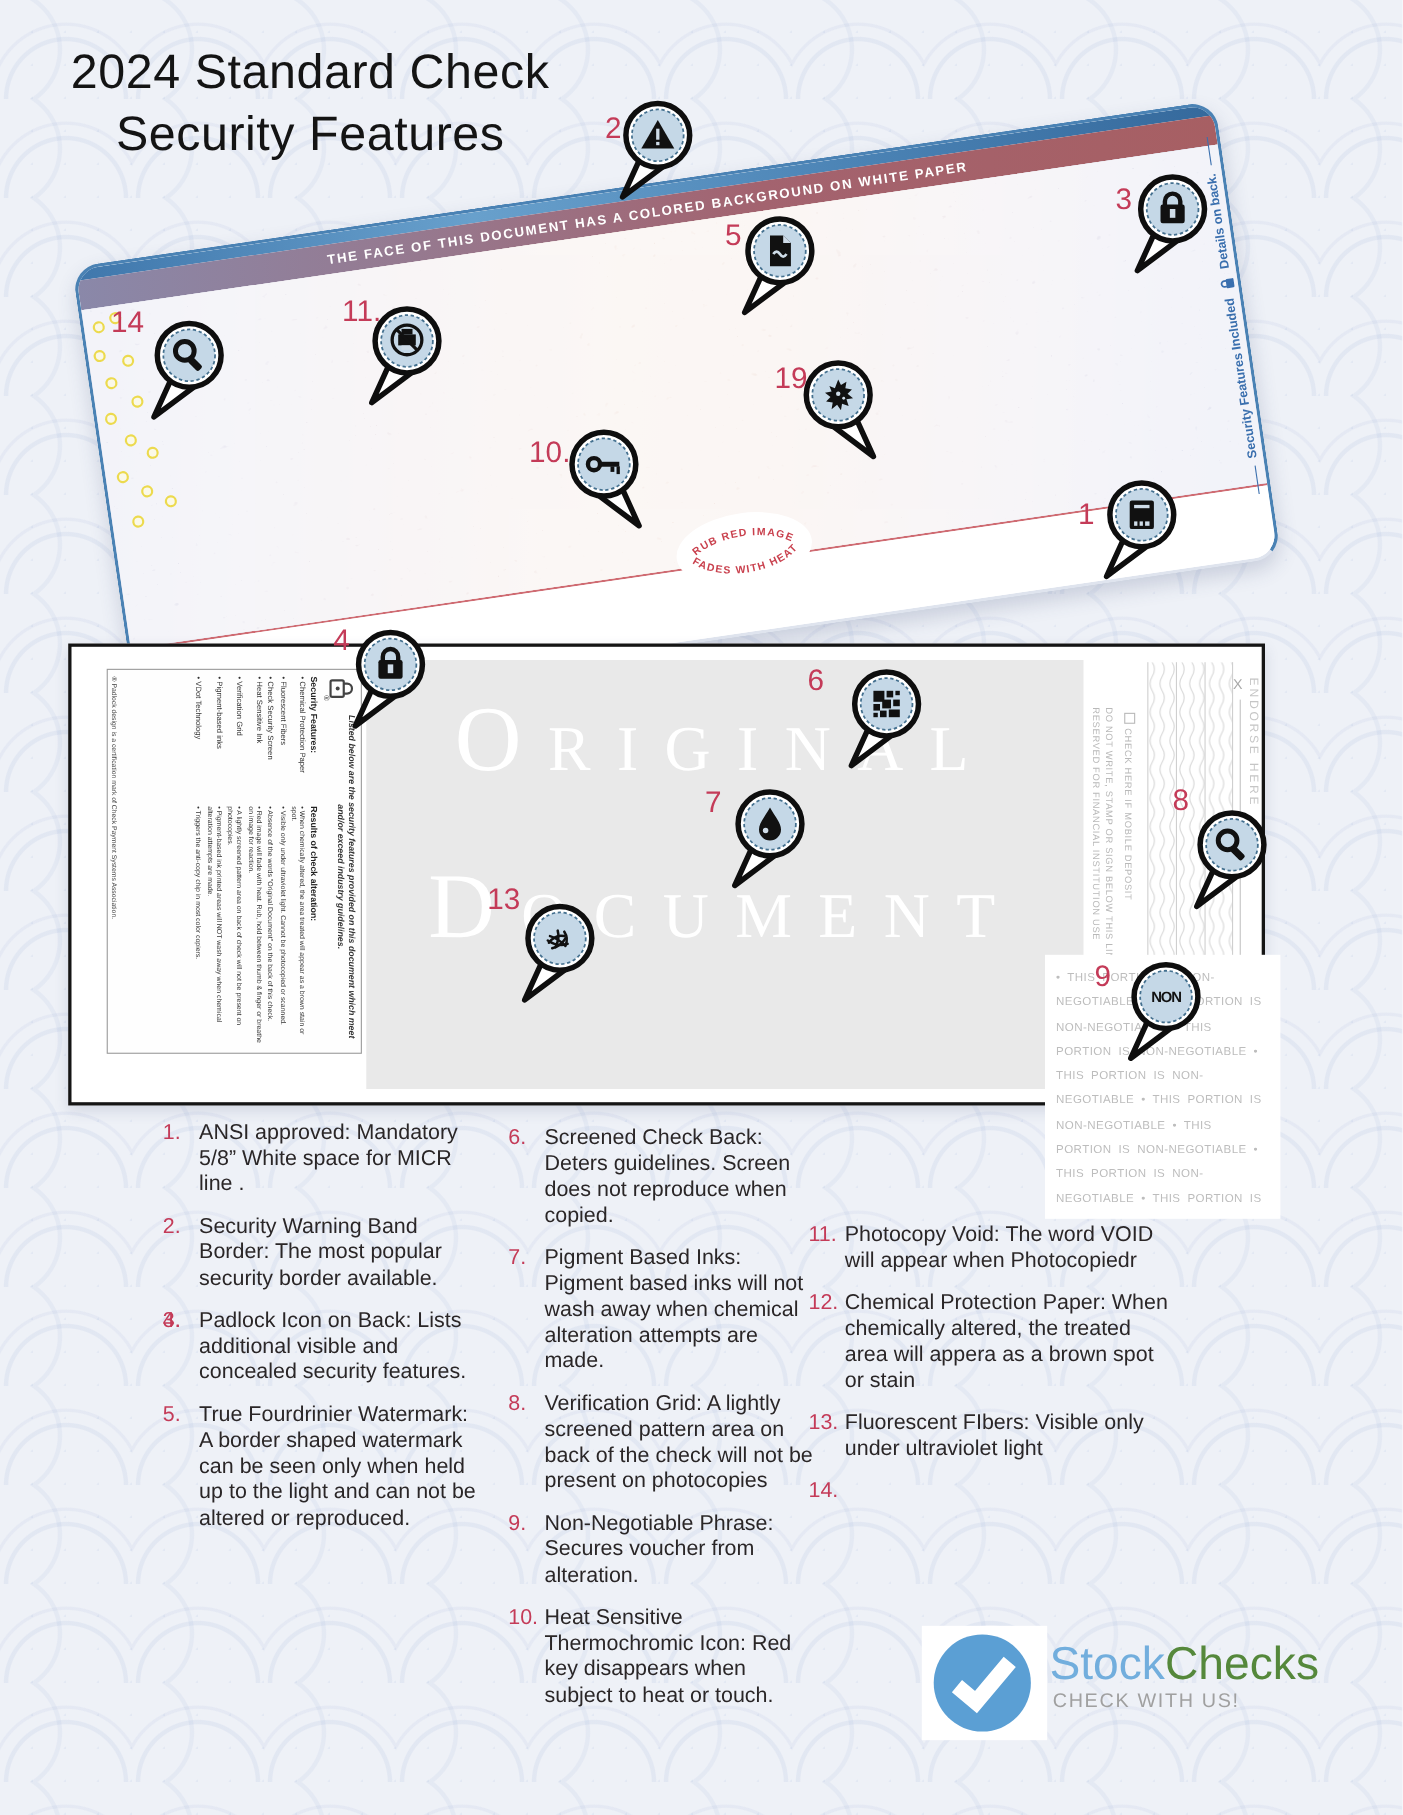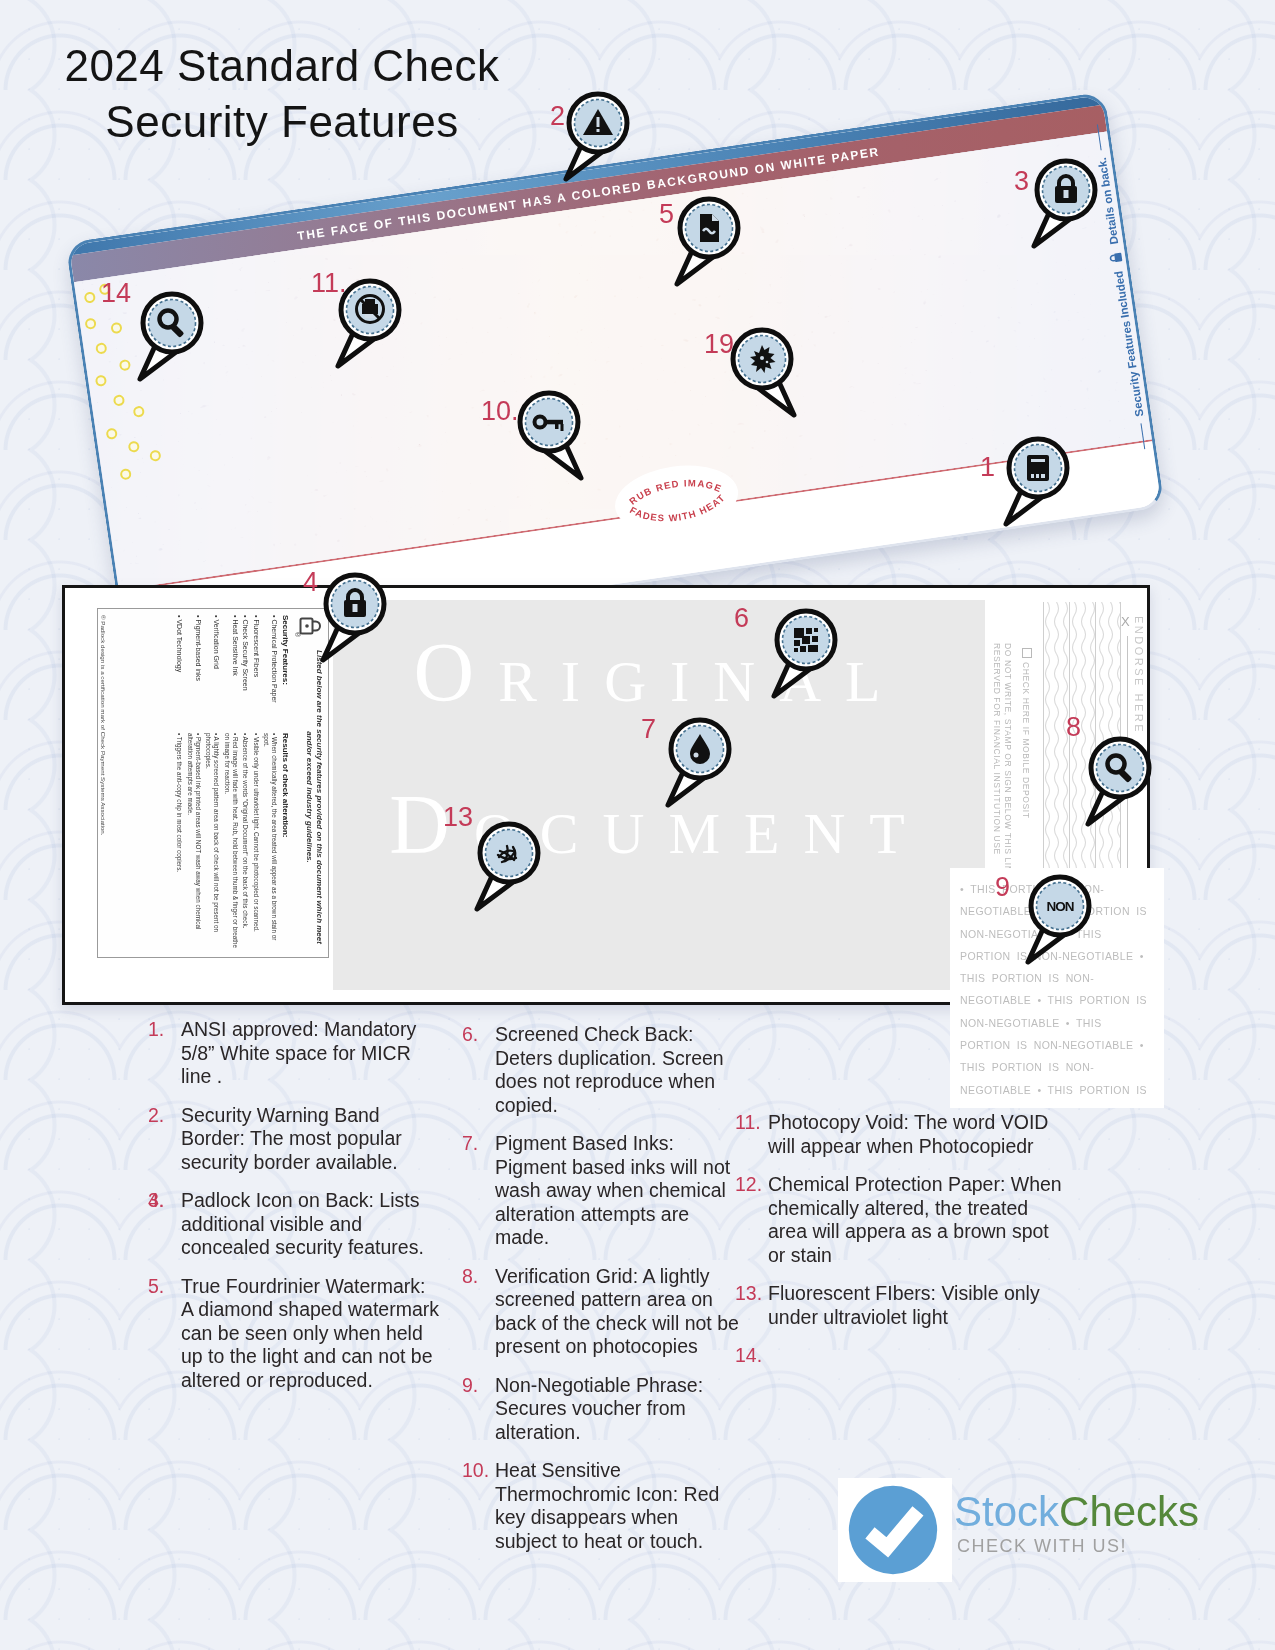--- a/index.html
+++ b/index.html
@@ -461,27 +461,27 @@
     </div>
       <div class="feat-item">
       <span class="feat-num">3.</span>
     </div>
       <div class="feat-item">
       <span class="feat-num">4.</span>
       <span>Padlock Icon on Back: Lists additional visible and concealed security features.</span>
     </div>
       <div class="feat-item">
       <span class="feat-num">5.</span>
-      <span>True Fourdrinier Watermark: A diamond shaped watermark can be seen only when held up to the light and can not be altered or reproduced.</span>
+      <span>True Fourdrinier Watermark: A border shaped watermark can be seen only when held up to the light and can not be altered or reproduced.</span>
     </div>
     </div>
   <div class="feat-col" style="left:462px;top:1023px;width:278px">
       <div class="feat-item">
       <span class="feat-num">6.</span>
-      <span>Screened Check Back: Deters duplication. Screen does not reproduce when copied.</span>
+      <span>Screened Check Back: Deters guidelines. Screen does not reproduce when copied.</span>
     </div>
       <div class="feat-item">
       <span class="feat-num">7.</span>
       <span>Pigment Based Inks: Pigment based inks will not wash away when chemical alteration attempts are made.</span>
     </div>
       <div class="feat-item">
       <span class="feat-num">8.</span>
       <span>Verification Grid: A lightly screened pattern area on back of the check will not be present on photocopies</span>
     </div>
       <div class="feat-item">

